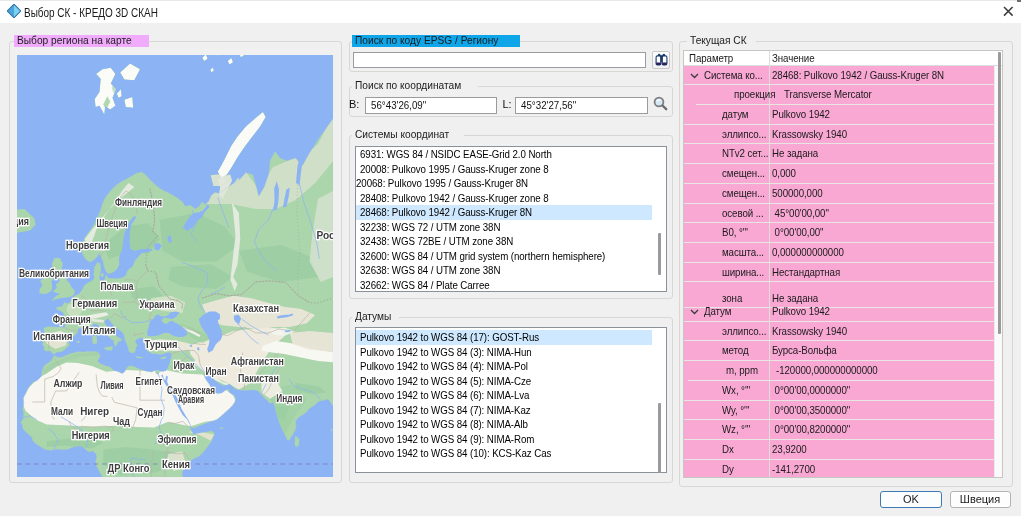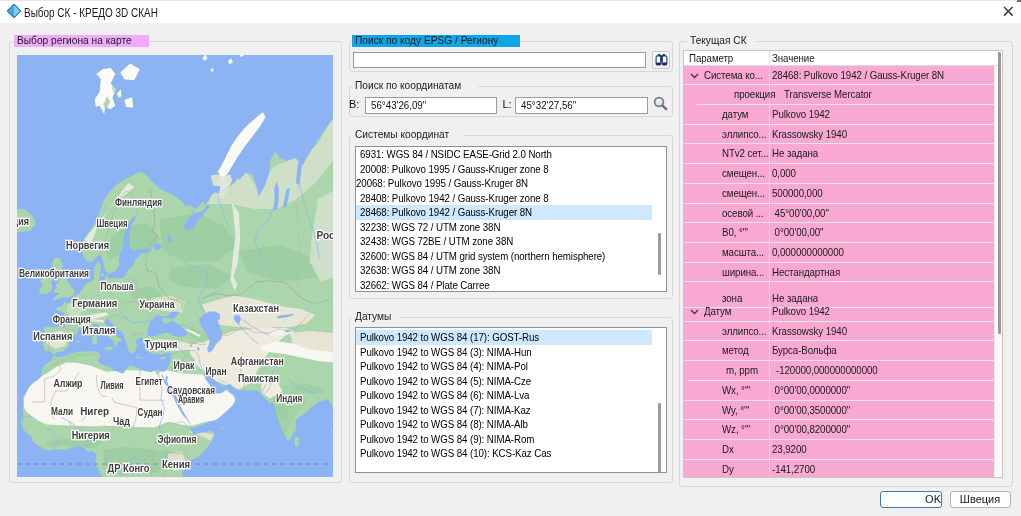--- a/index.html
+++ b/index.html
@@ -418,13 +418,13 @@
       </div>
       <div style="position:absolute;left:0;top:394.2px;width:320px;height:19.71px;border-bottom:1px solid #e7e6e3">
         <div style="position:absolute;left:38px;top:0;height:19.71px;line-height:19.71px;white-space:nowrap;max-width:46px;overflow:hidden"><span class="nt">Dy</span></div>
         <div style="position:absolute;left:88px;top:0;height:19.71px;line-height:19.71px;white-space:nowrap"><span class="nt">-141,2700</span></div>
       </div>
     </div>
 <div style="position:absolute;left:310px;top:14.5px;width:10px;height:413px;background:#fafafa;border-left:1px solid #ececec"></div>
 <div style="position:absolute;left:314px;top:1px;width:2.5px;height:282px;background:#9a9a9a;border-radius:1px"></div>
 </div>
 
-<div class="abs" style="left:880px;top:491px;width:62px;height:17px;background:#fcfdfe;border:1.5px solid #3d7ab5;border-radius:3px;font-size:11px;text-align:right;line-height:14px;color:#1a1a1a">OK</div>
+<div class="abs" style="left:880px;top:491px;width:62px;height:17px;background:#fcfdfe;border:1.5px solid #3d7ab5;border-radius:3px;font-size:11px;text-align:center;line-height:14px;color:#1a1a1a">OK</div>
 <div class="abs" style="left:949.5px;top:491px;width:61px;height:17px;background:#fdfdfd;border:1px solid #b2b2b2;border-radius:3px;font-size:11px;text-align:center;line-height:15px;color:#1a1a1a">Швеция</div>
 </body></html>

